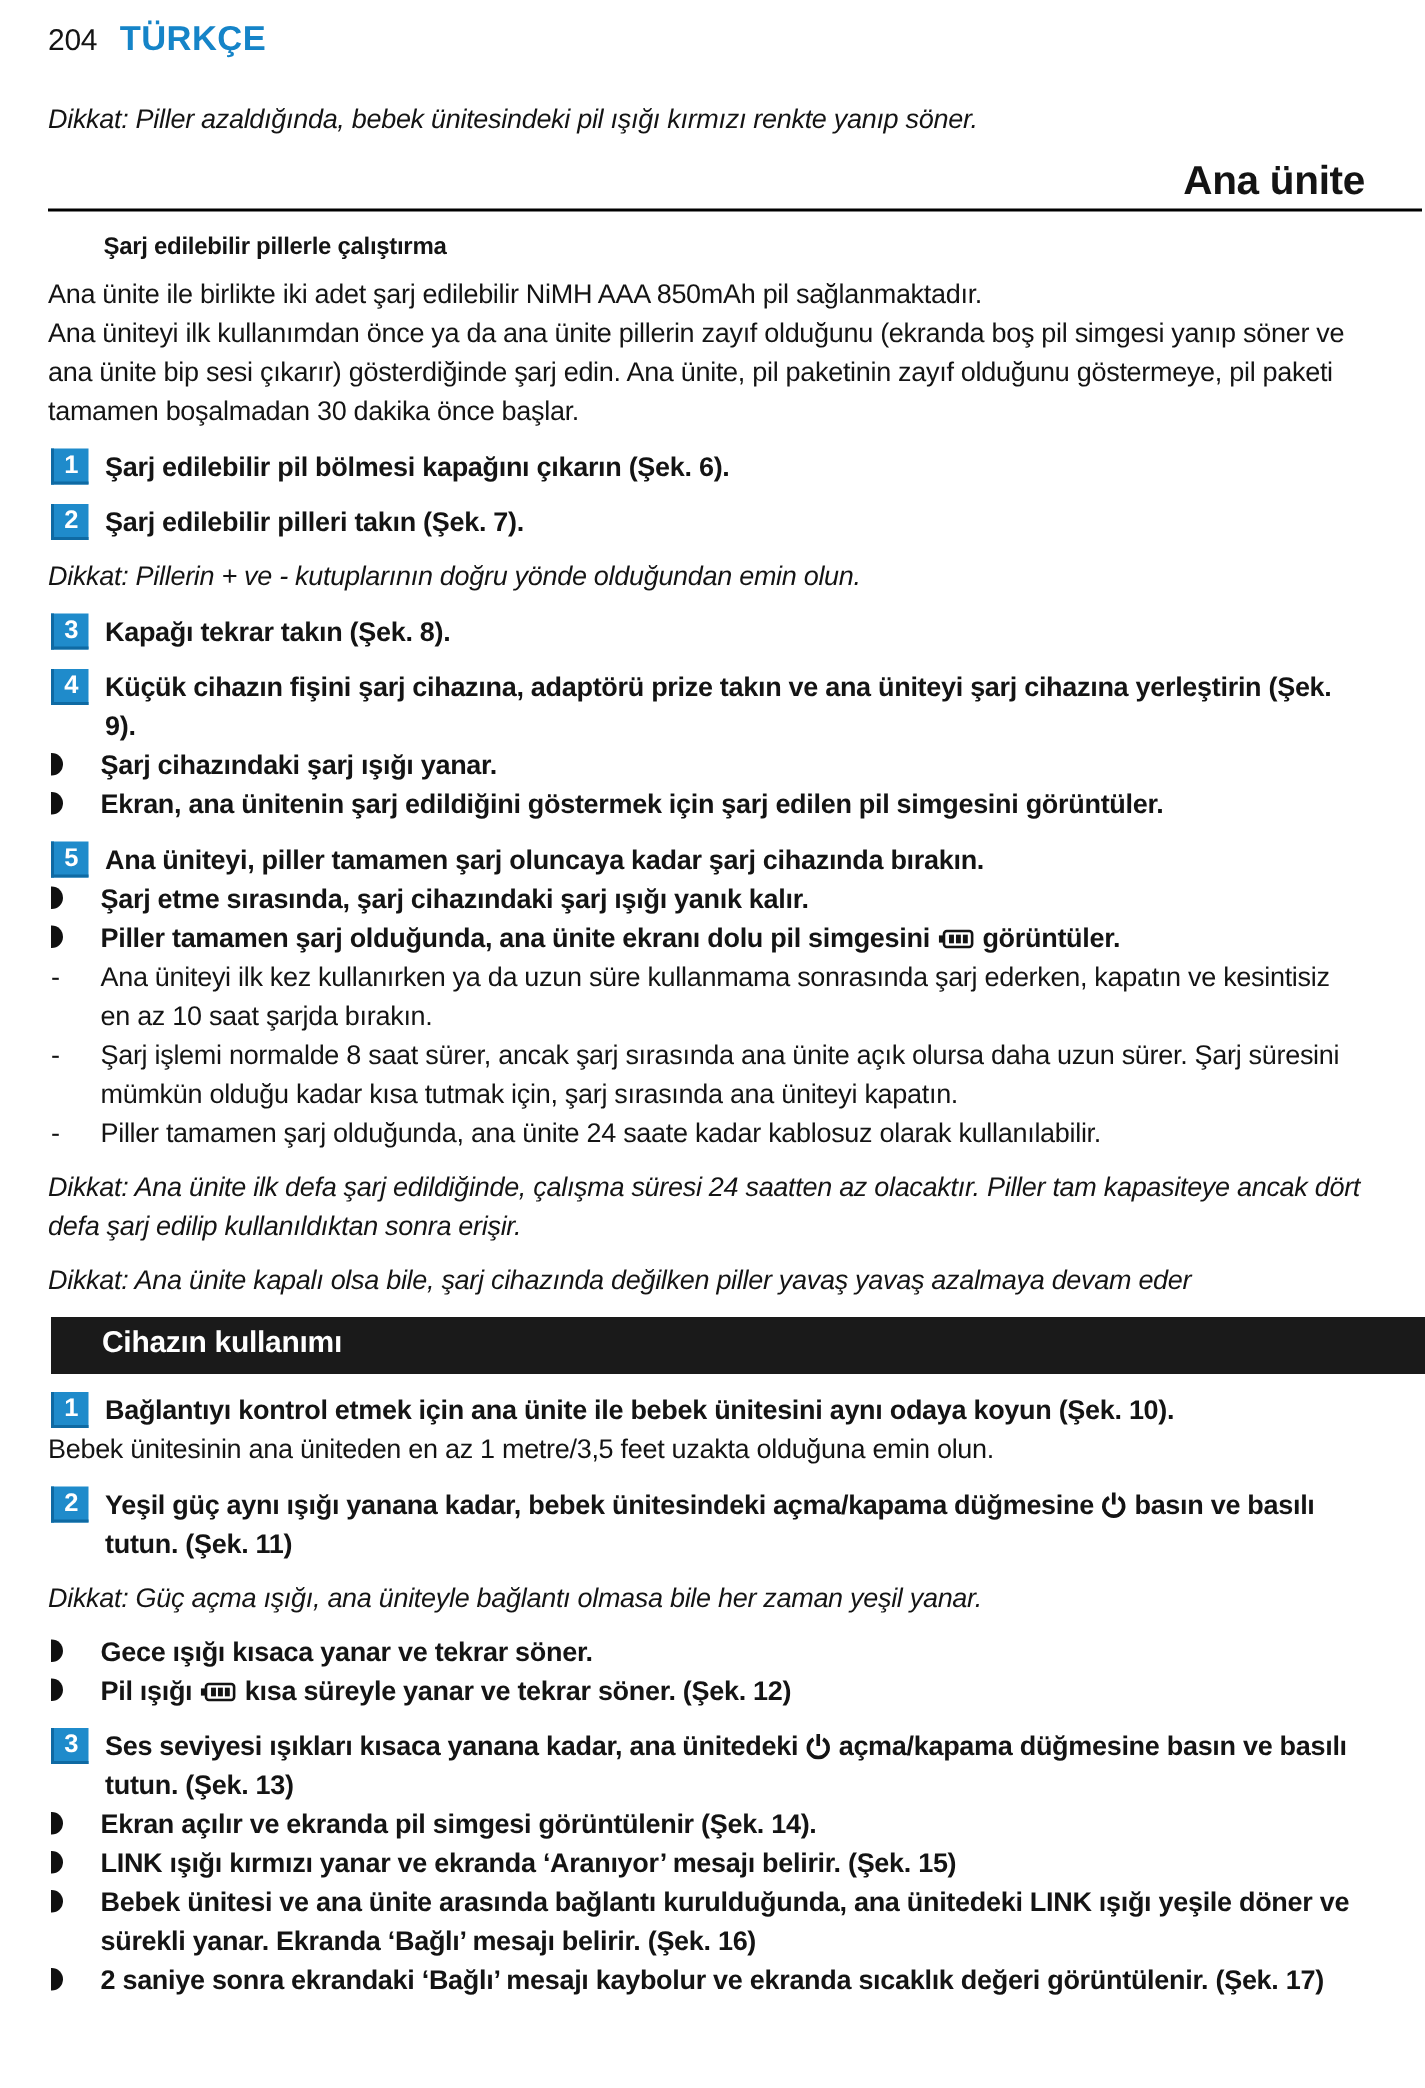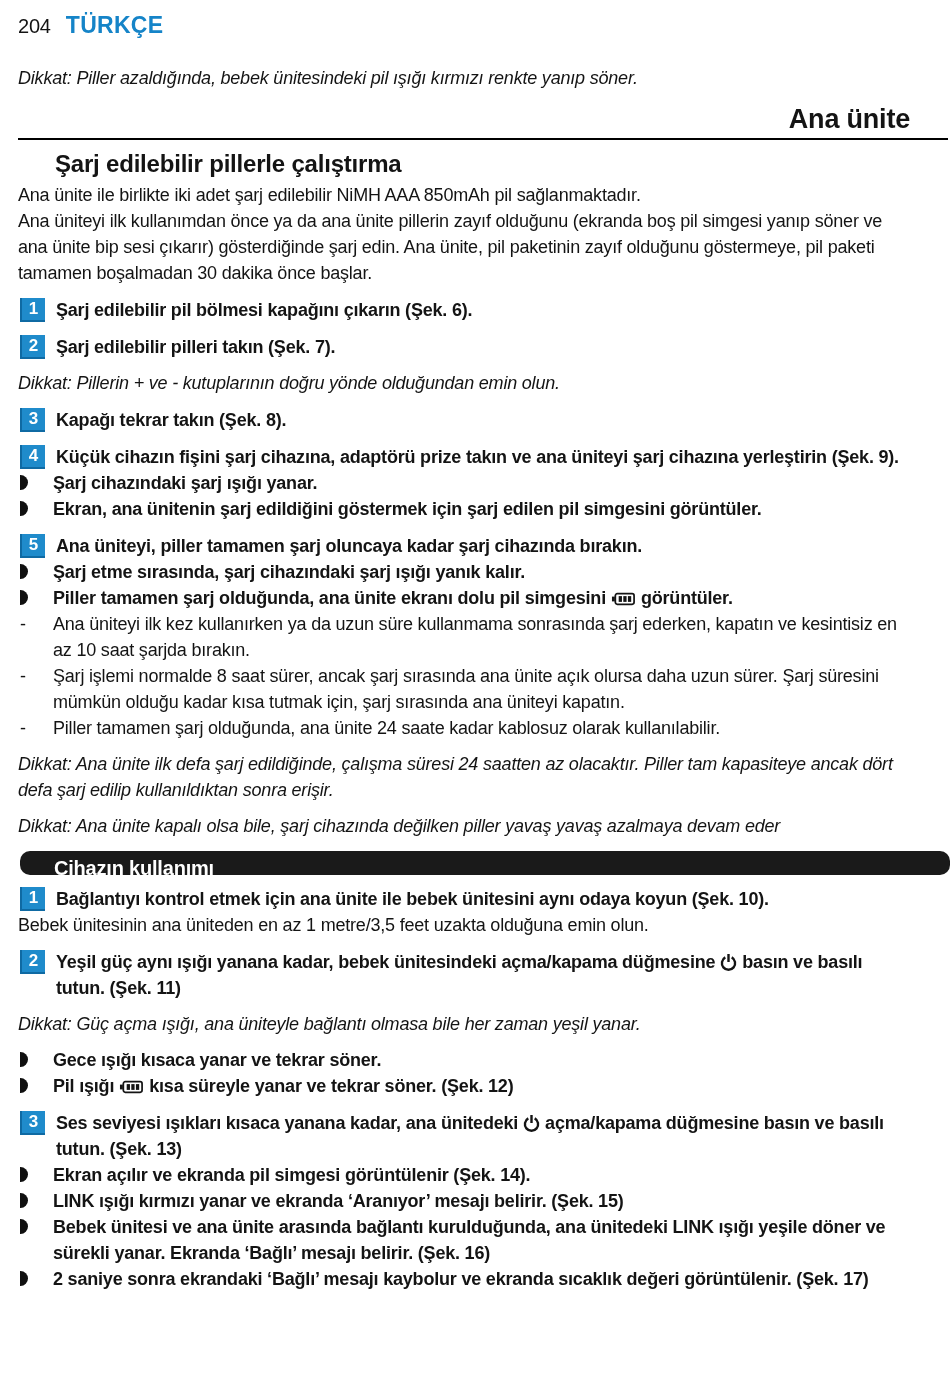--- a/index.html
+++ b/index.html
@@ -2,34 +2,34 @@
 <html><head>
 <meta charset="utf-8">
 <style>
   html,body { margin:0; padding:0; }
   body {
     width:950px; height:1392px; overflow:hidden;
     background:#ffffff; color:#141414;
     font-family:"Liberation Sans","DejaVu Sans",sans-serif;
     font-size:18px; line-height:26px; letter-spacing:-0.2px;
   }
-  .content { padding:8px 40px 0 18px; box-sizing:border-box; }
+  .content { padding:8px 40px 0 32px; box-sizing:border-box; }
 
   
   .pghead { display:flex; align-items:baseline; gap:15px; margin:4px 0 26px 0; }
   .pagenum { font-size:20px; color:#141414; }
   .lang { font-size:23px; font-weight:bold; color:#1584C8; letter-spacing:0.3px; }
 
   
   .note { font-style:italic; margin:10px 0; }
 
   
   .h2 { font-size:27px; font-weight:bold; margin:16px 0 0 37px; line-height:24px;text-align:right; }
   .rule { border:none; border-top:2.5px solid #000; margin:7px -38px 0 0; }
-  .h3 { font-size:24px; font-weight:bold; margin:12px 0 6px 37px; line-height:24px; }
+  .h3 { font-size:16px; font-weight:bold; margin:12px 0 6px 37px; line-height:24px; }
 
   .bodyp { margin:0; }
 
   
   .step { display:flex; gap:11px; margin:11px 0 0 2px; }
   .badge {
     flex:none; width:25px; height:24px; margin-top:1px; box-sizing:border-box;
     background:#1F8BCB; border-left:2px solid #0F6AA3; border-bottom:2px solid #0F6AA3;
     color:#fff; font-weight:bold; font-size:17px; line-height:22px; text-align:center;
   }
@@ -41,21 +41,21 @@
   .bullet-text { margin:0 0 0 25px; font-weight:bold; flex:1; }
 
   
   .dash { display:flex; margin:0 0 0 2px; }
   .dmark { flex:none; width:33px; }
   .dash-text { margin:0; flex:1; }
 
   
   .bar {
     margin:12px -40px 10px 2px; background:#1A1A1A; color:#fff;
-    font-weight:bold; font-size:20px; height:24px; line-height:34px; padding-left:34px;border-radius:10px;
+    font-weight:bold; font-size:20px; height:38px; line-height:34px; padding-left:34px;
   }
 
   
   .inline-icon { display:inline-block; margin:0 5px; }
   .icon-battery { width:25px; height:14px; vertical-align:-2px; }
   .icon-power { width:17px; height:18px; vertical-align:-3px; }
 </style>
 </head>
 <body>
 

